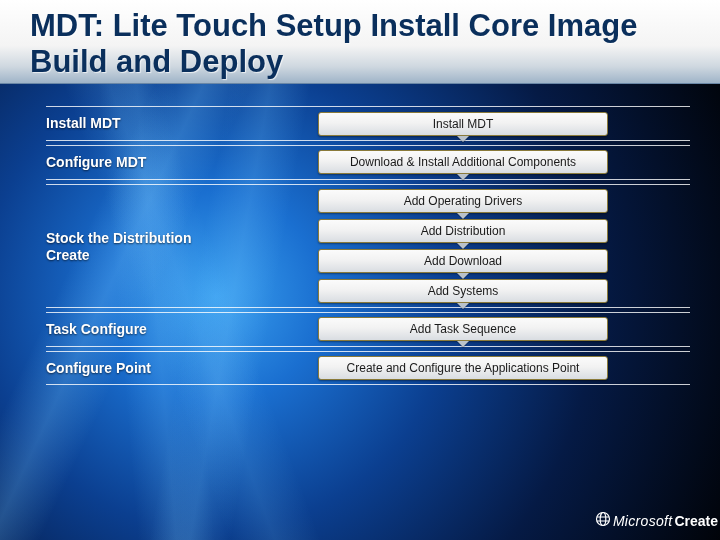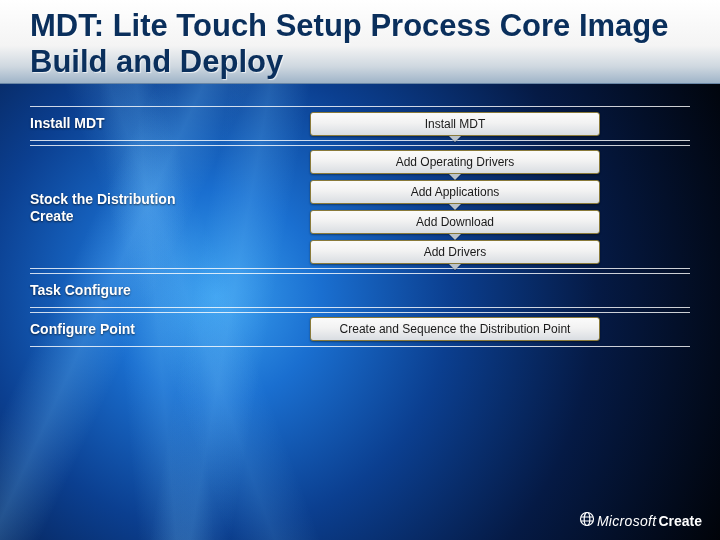--- a/index.html
+++ b/index.html
@@ -31,21 +31,21 @@
   }
   .title-area h1 {
     font-size: 31px;
     font-weight: 700;
     color: #0a2f5c;
     line-height: 1.15;
     text-shadow: 1px 1px 1px rgba(255,255,255,0.7);
   }
   .content {
     position: relative;
-    padding: 22px 30px 0 30px;
+    padding: 22px 30px 0 46px;
   }
   .row {
     display: flex;
     align-items: center;
     border-top: 1px solid rgba(255,255,255,0.8);
     border-bottom: 1px solid rgba(255,255,255,0.8);
     margin-bottom: 4px;
   }
   .row-label {
     width: 190px;
@@ -87,70 +87,79 @@
     width: 0; height: 0;
     border-left: 6px solid transparent;
     border-right: 6px solid transparent;
     border-top: 6px solid #b9c2cb;
     filter: drop-shadow(0 1px 0 rgba(0,0,0,0.3));
   }
   .step.no-arrow::after { display: none; }
   .row.big .row-label { padding-top: 10px; align-self: stretch; display:flex; align-items:center; }
   .footer {
     position: absolute;
-    right: 18px;
+    right: 2px;
     bottom: 10px;
     display: flex;
     align-items: center;
     gap: 2px;
     color: #fff;
     font-style: italic;
     font-size: 14px;
   }
   .footer .ms { font-weight: 400; font-style: italic; letter-spacing: 0.3px; }
   .footer .tn { font-weight: 700; font-style: normal; }
   .footer svg { width: 16px; height: 16px; }
 </style>
 </head>
 <body>
 
 <div class="slide">
 
   <div class="title-area">
-    <h1>MDT: Lite Touch Setup Process Core Image Build and Deploy</h1>
+    <h1>MDT: Lite Touch Setup Install Core Image Build and Deploy</h1>
   </div>
 
   <div class="content">
 
     <div class="row">
       <div class="row-label">Install MDT</div>
       <div class="row-boxes">
         <div class="step">Install MDT</div>
       </div>
     </div>
 
+    <div class="row">
+      <div class="row-label">Configure MDT</div>
+      <div class="row-boxes">
+        <div class="step">Download &amp; Install Additional Components</div>
+      </div>
+    </div>
 
     <div class="row big">
       <div class="row-label">Stock the Distribution Create</div>
       <div class="row-boxes">
         <div class="step">Add Operating Drivers</div>
-        <div class="step">Add Applications</div>
+        <div class="step">Add Distribution</div>
         <div class="step">Add Download</div>
-        <div class="step">Add Drivers</div>
+        <div class="step">Add Systems</div>
       </div>
     </div>
 
     <div class="row">
       <div class="row-label">Task Configure</div>
+      <div class="row-boxes">
+        <div class="step">Add Task Sequence</div>
+      </div>
     </div>
 
     <div class="row">
       <div class="row-label">Configure Point</div>
       <div class="row-boxes">
-        <div class="step no-arrow">Create and Sequence the Distribution Point</div>
+        <div class="step no-arrow">Create and Configure the Applications Point</div>
       </div>
     </div>
 
   </div>
 
   <div class="footer">
     <span>
       <svg viewBox="0 0 16 16" fill="none" stroke="#fff" stroke-width="1.2">
         <circle cx="8" cy="8" r="6.5"></circle>
         <ellipse cx="8" cy="8" rx="2.8" ry="6.5"></ellipse>

